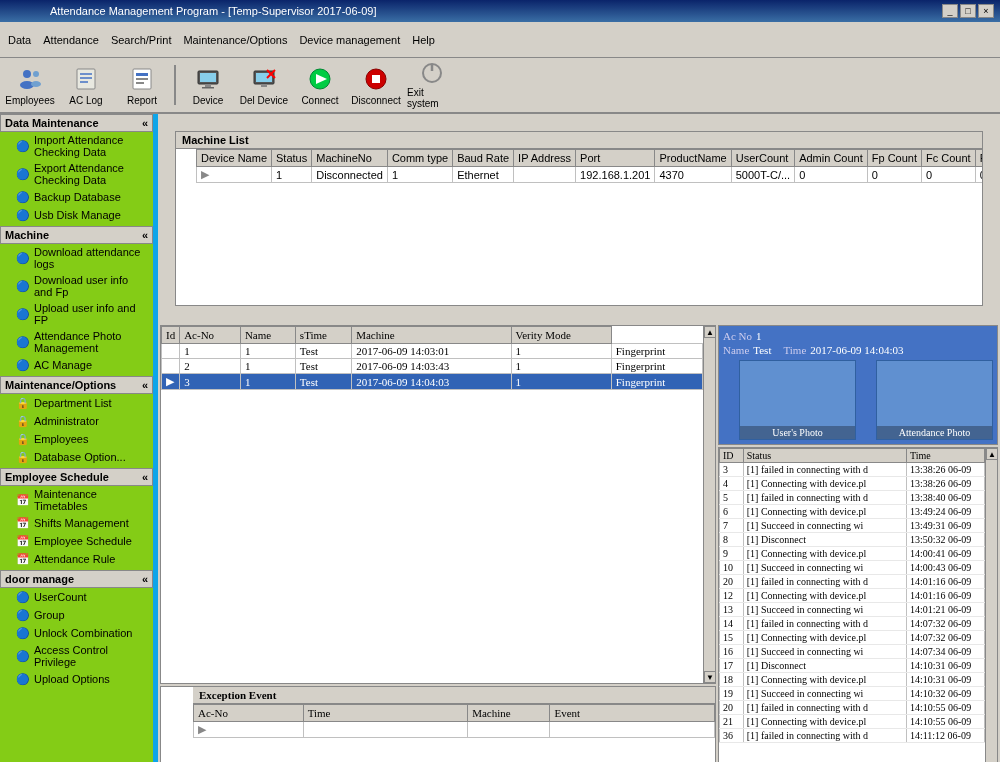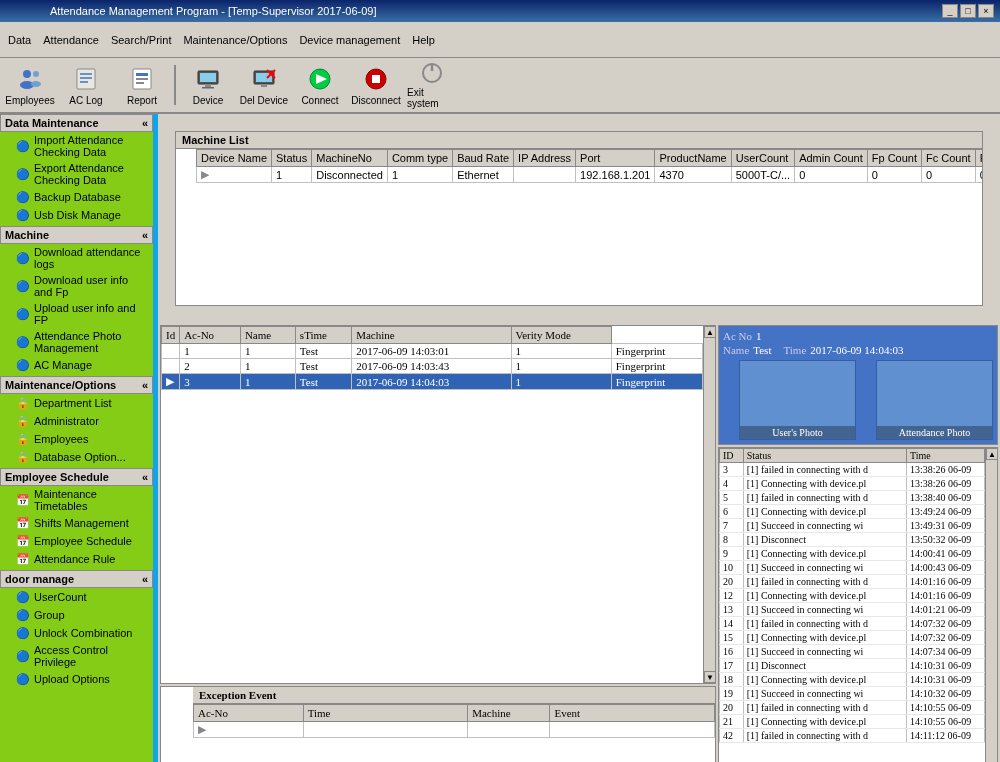--- a/index.html
+++ b/index.html
@@ -570,21 +570,21 @@
                       <td>20</td>
                       <td>[1] failed in connecting with d</td>
                       <td>14:10:55 06-09</td>
                     </tr>
                     <tr>
                       <td>21</td>
                       <td>[1] Connecting with device.pl</td>
                       <td>14:10:55 06-09</td>
                     </tr>
                     <tr>
-                      <td>42</td>
+                      <td>36</td>
                       <td>[1] failed in connecting with d</td>
                       <td>14:11:12 06-09</td>
                     </tr>
                   </tbody>
               </table>
             </div>
             <div class="scroll-arrows">
               <div class="scroll-arrow">▲</div>
               <div style="flex:1;"></div>
               <div class="scroll-arrow">▼</div>

